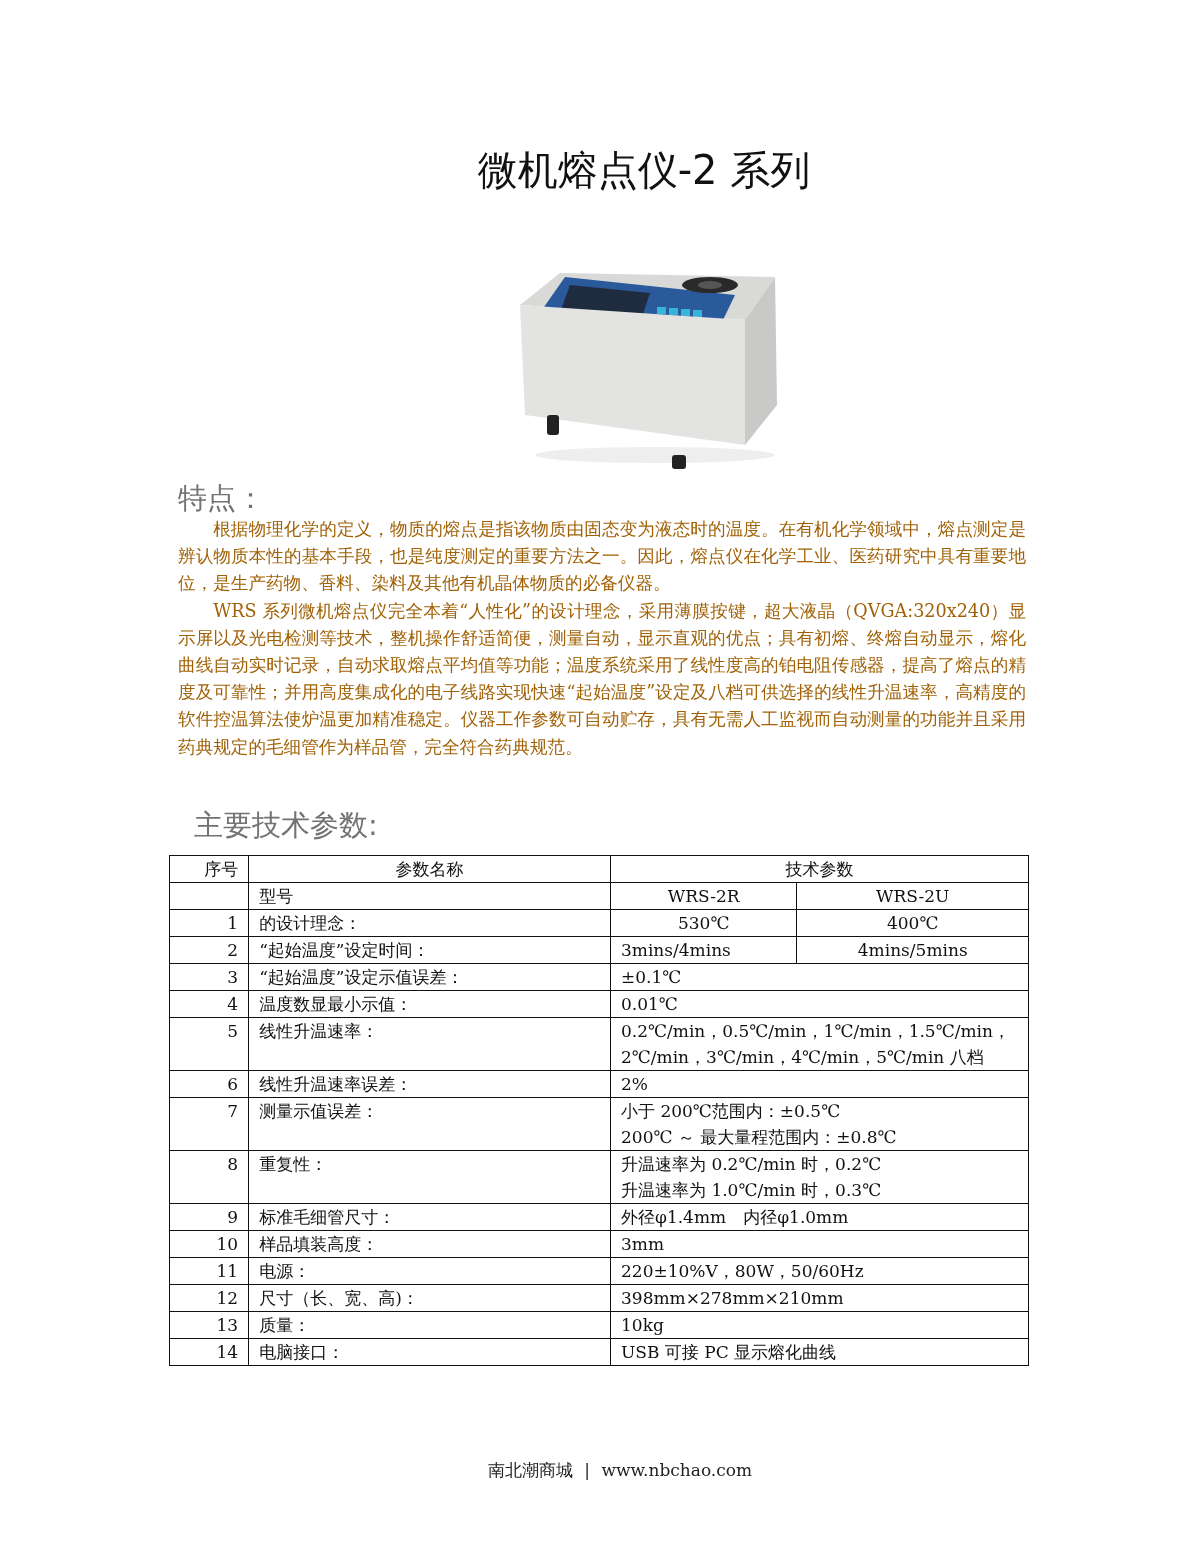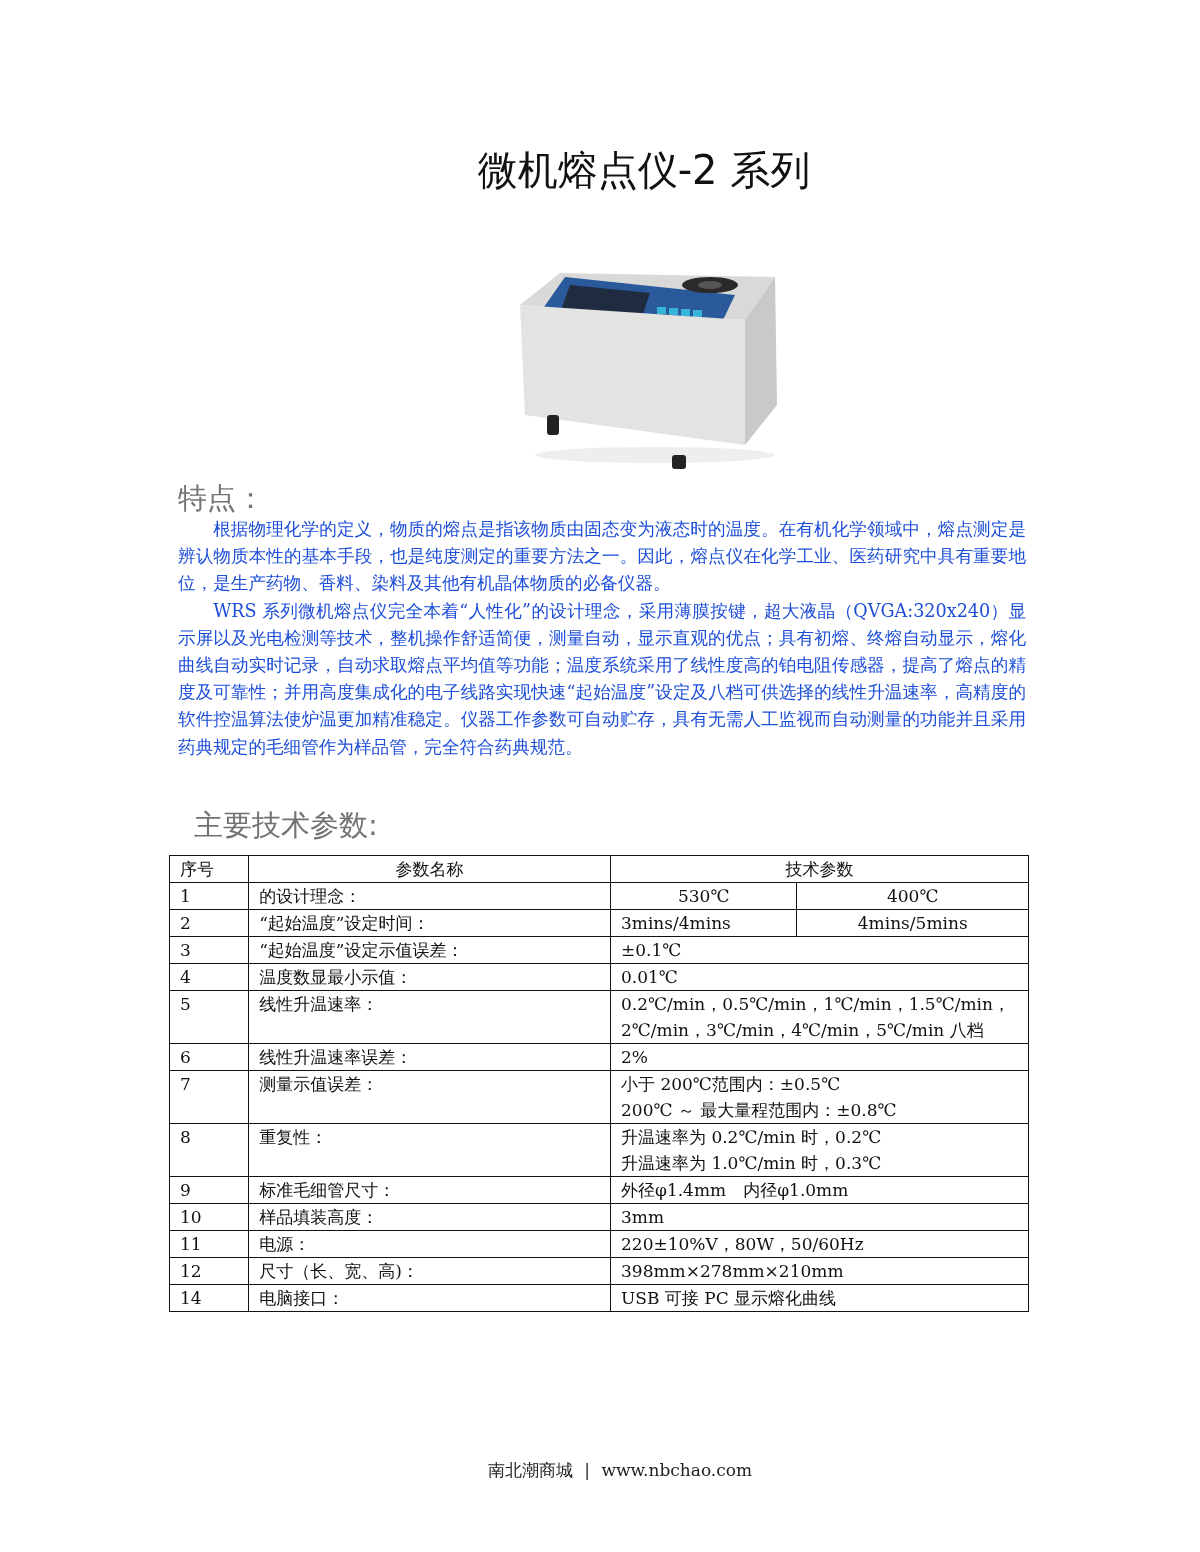--- a/index.html
+++ b/index.html
@@ -19,33 +19,33 @@
     }
     .heading {
       position: absolute; left: 178px;
       font-family: "DejaVu Sans", "Liberation Sans", sans-serif;
       font-size: 29px; line-height: 30px; color: #737373;
     }
     .h-features { top: 483px; }
     .h-specs { top: 810px; margin-left: 16px; }
     .paragraphs {
       position: absolute; left: 178px; top: 516px; width: 848px;
-      font-size: 17.6px; line-height: 27.2px; color: #1d4ed8;
+      font-size: 17.6px; line-height: 27.2px; color: #a16207;
     }
     .paragraphs p { margin: 0; text-indent: 2em; text-align: justify; }
     table.specs {
       position: absolute; left: 169px; top: 855px;
       width: 860px; border-collapse: collapse;
       font-size: 17px; color: #111;
     }
     table.specs td {
       border: 1.6px solid #111; padding: 0 10px;
       vertical-align: top; line-height: 26px; height: 26px;
     }
-    td.c-no { width: 58px; text-align: left; padding: 0; }
+    td.c-no { width: 58px; text-align: right; padding: 0; }
     td.c-name { width: 340px; }
     td.c-v1 { width: 165px; }
     td.c-v2 { width: 210px; }
     td.center { text-align: center; }
     .footer {
       position: absolute; left: 0; width: 1240px; top: 1458px;
       text-align: center; font-size: 17px; line-height: 24px; color: #222;
     }
     .footer .sep { padding: 0 6px; }
   </style>
@@ -101,20 +101,26 @@
 <div class="heading h-specs">主要技术参数:</div>
 
 <table class="specs">
   <tbody>
       <tr>
     <td class="c-no">序号</td>
     <td class="c-name center">参数名称</td>
     <td class="center" colspan="2">技术参数</td>
   </tr>
   <tr>
+    <td class="c-no"></td>
+    <td class="c-name">型号</td>
+    <td class="c-v1 center">WRS-2R</td>
+    <td class="c-v2 center">WRS-2U</td>
+  </tr>
+  <tr>
     <td class="c-no">1</td>
     <td class="c-name">的设计理念：</td>
     <td class="c-v1 center">530℃</td>
     <td class="c-v2 center">400℃</td>
   </tr>
   <tr>
     <td class="c-no">2</td>
     <td class="c-name">“起始温度”设定时间：</td>
     <td class="c-v1">3mins/4mins</td>
     <td class="c-v2 center">4mins/5mins</td>
@@ -172,20 +178,25 @@
     <td class="c-no">11</td>
     <td class="c-name">电源：</td>
     <td colspan="2">220±10%V，80W，50/60Hz</td>
   </tr>
   <tr>
     <td class="c-no">12</td>
     <td class="c-name">尺寸（长、宽、高)：</td>
     <td colspan="2">398mm×278mm×210mm</td>
   </tr>
   <tr>
+    <td class="c-no">13</td>
+    <td class="c-name">质量：</td>
+    <td colspan="2">10kg</td>
+  </tr>
+  <tr>
     <td class="c-no">14</td>
     <td class="c-name">电脑接口：</td>
     <td colspan="2">USB 可接 PC 显示熔化曲线</td>
   </tr>
 </tbody>
   </table>
 
 <div class="footer">
   <span>南北潮商城</span>
   <span class="sep">|</span>

